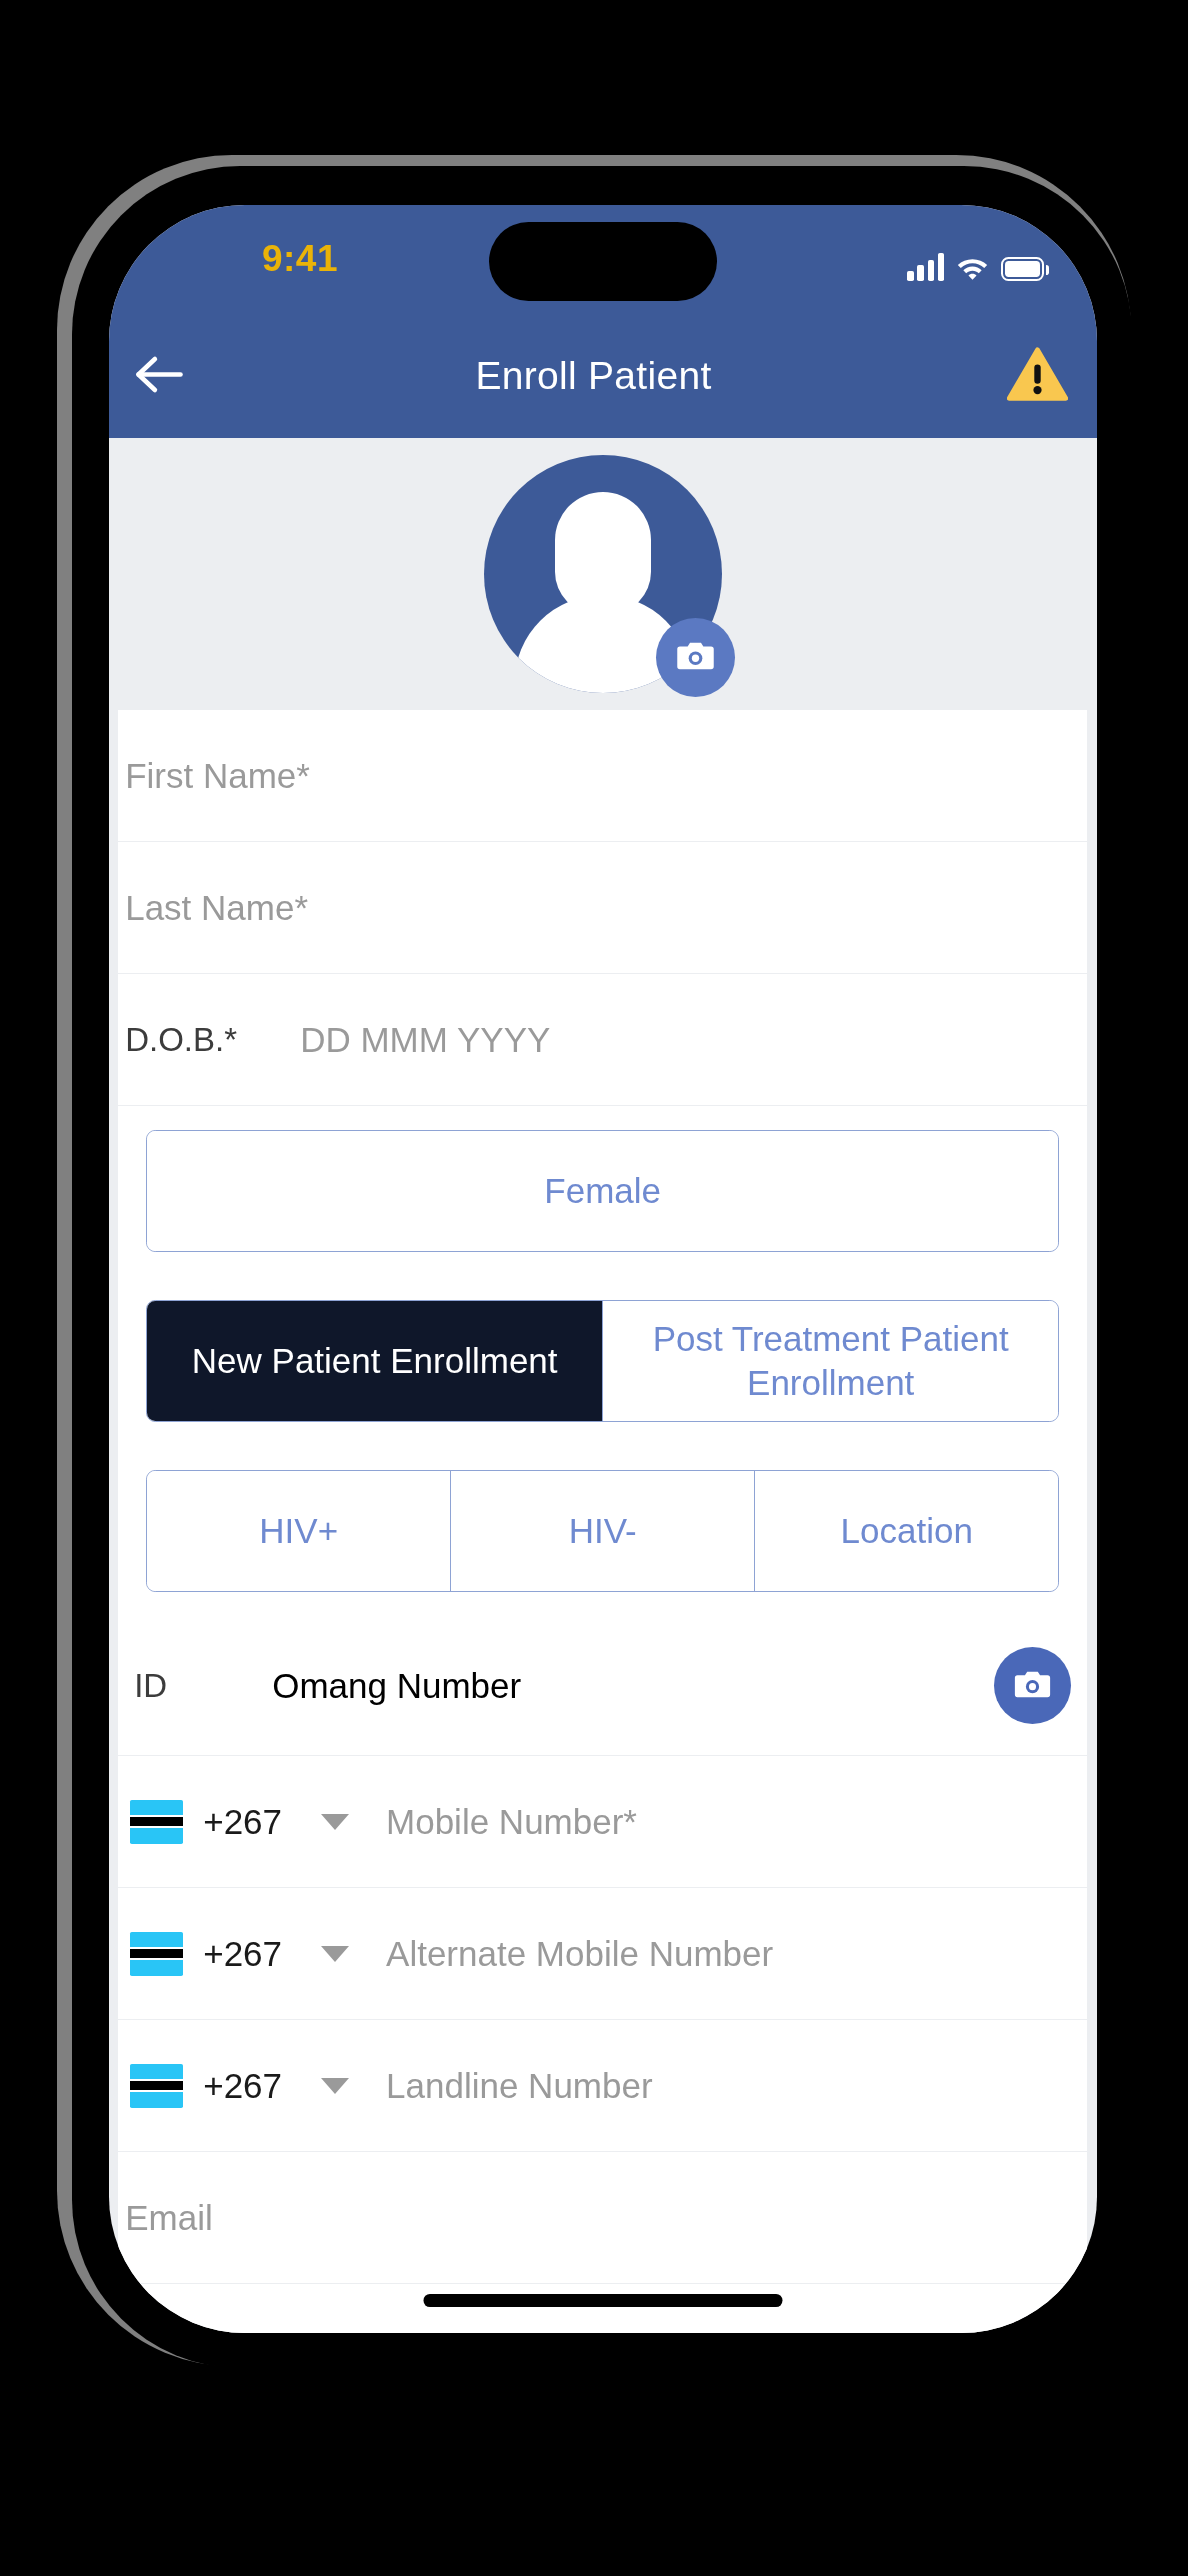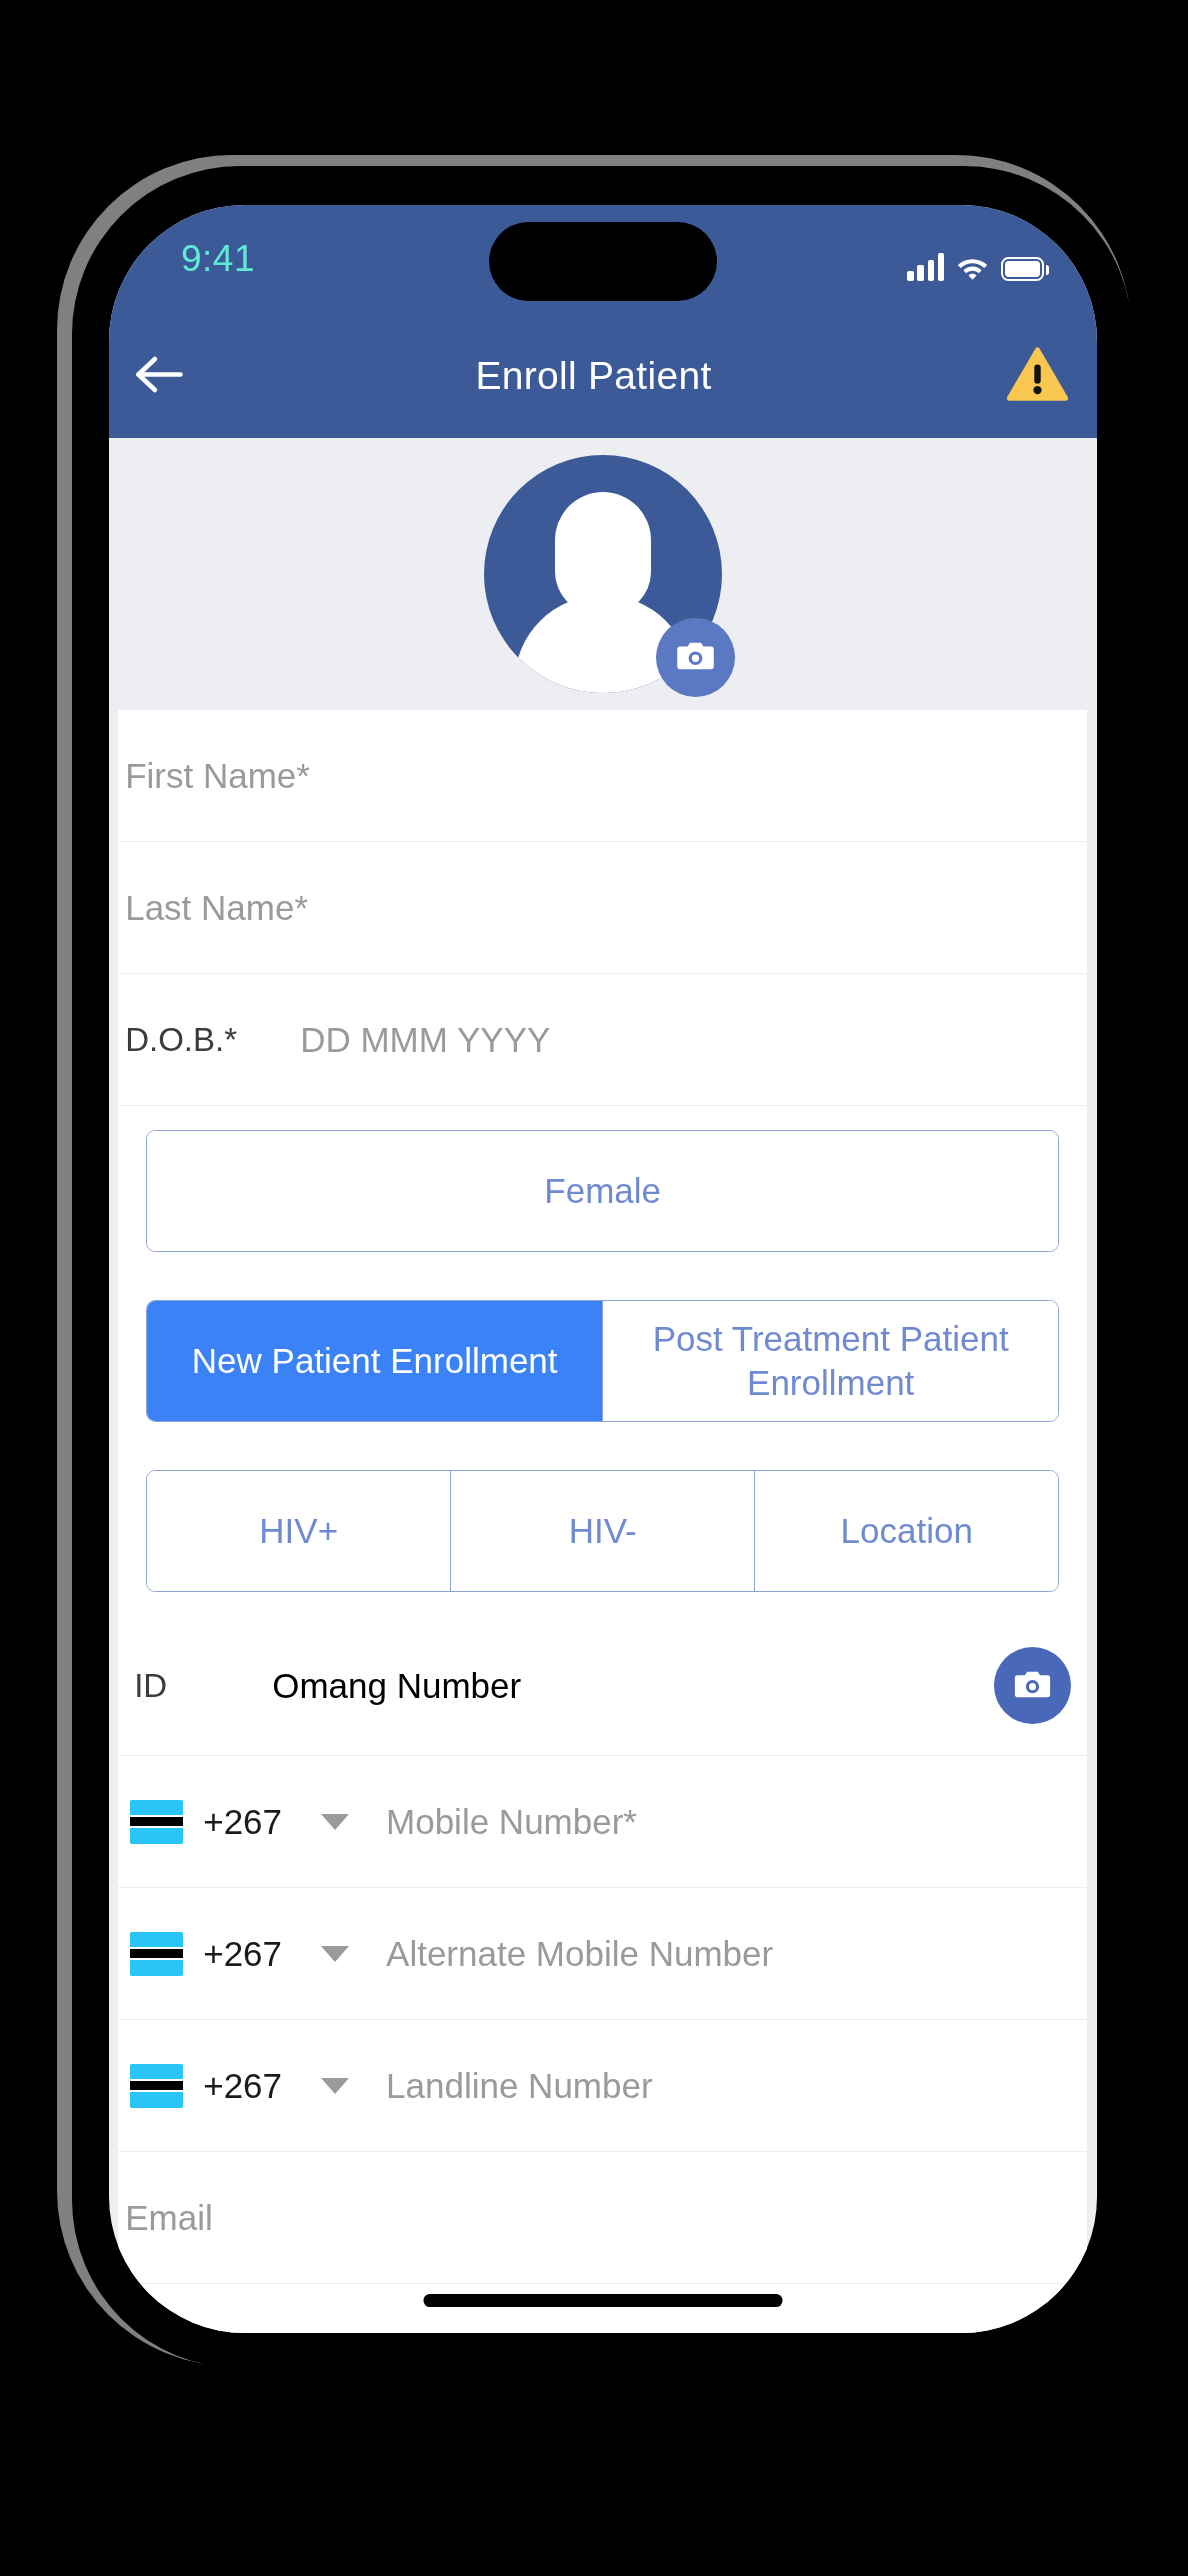--- a/index.html
+++ b/index.html
@@ -21,22 +21,22 @@
     position:absolute; left:109px; top:205px; width:988px; height:2128px;
     border-radius:136px; overflow:hidden; background:#eceef1;
   }
 
   
   .statusbar{
     position:absolute; left:0; top:0; width:988px; height:109px;
     background:#3d5a98;
   }
   .clock{
-    position:absolute; left:72px; top:33px; width:157px; text-align:left;
-    color:#5eead4; font-size:37px; font-weight:400; letter-spacing:0.5px;
+    position:absolute; left:72px; top:33px; width:157px; text-align:right;
+    color:#eab308; font-size:37px; font-weight:700; letter-spacing:0.5px;
   }
   .island{
     position:absolute; left:calc(50% - 114px); top:16.6px; width:228px; height:79px;
     background:#000; border-radius:40px;
   }
   .sb-icons{
     position:absolute; right:53px; top:35px; display:flex; align-items:flex-end; gap:12px; height:41px;
   }
   .sig{ display:flex; align-items:flex-end; gap:3.7px; height:28px; }
   .sig i{ display:block; width:6.4px; background:#fff; border-radius:1.8px; }
@@ -107,21 +107,21 @@
   
   .segments{
     display:flex; width:100%; border:1.8px solid #8ea3d4; border-radius:9.2px; overflow:hidden;
   }
   .segments .seg-btn{
     flex:1; min-height:120px; display:flex; align-items:center; justify-content:center;
     text-align:center; color:#6f8ad0; font-size:35px; background:#fff;
     border-right:1.8px solid #8ea3d4; padding:9.2px 13px; line-height:1.25;
   }
   .segments .seg-btn:last-child{ border-right:none; }
-  .segments .seg-btn.active{ background:#3b82f6; color:#fff;text-align:center; }
+  .segments .seg-btn.active{ background:#0f172a; color:#fff;text-align:center; }
   .seg-row-wrap{ border-bottom:1.8px solid #eceef1; padding:24px 28px 24px 28px; }
   .seg-row-wrap.no-line{ border-bottom:none; }
 
   
   .id-row{ height:140px; border-bottom:1.8px solid #eceef1; display:flex; align-items:center; padding:0 16px; }
   .id-label{ width:138px; color:#3c3c3c; font-size:33px; }
   .id-ph{ flex:1; color:#000000; font-size:35px; }
   .id-cam{
     width:77px; height:77px; border-radius:50%; background:#4a68b8;
     display:flex; align-items:center; justify-content:center;

